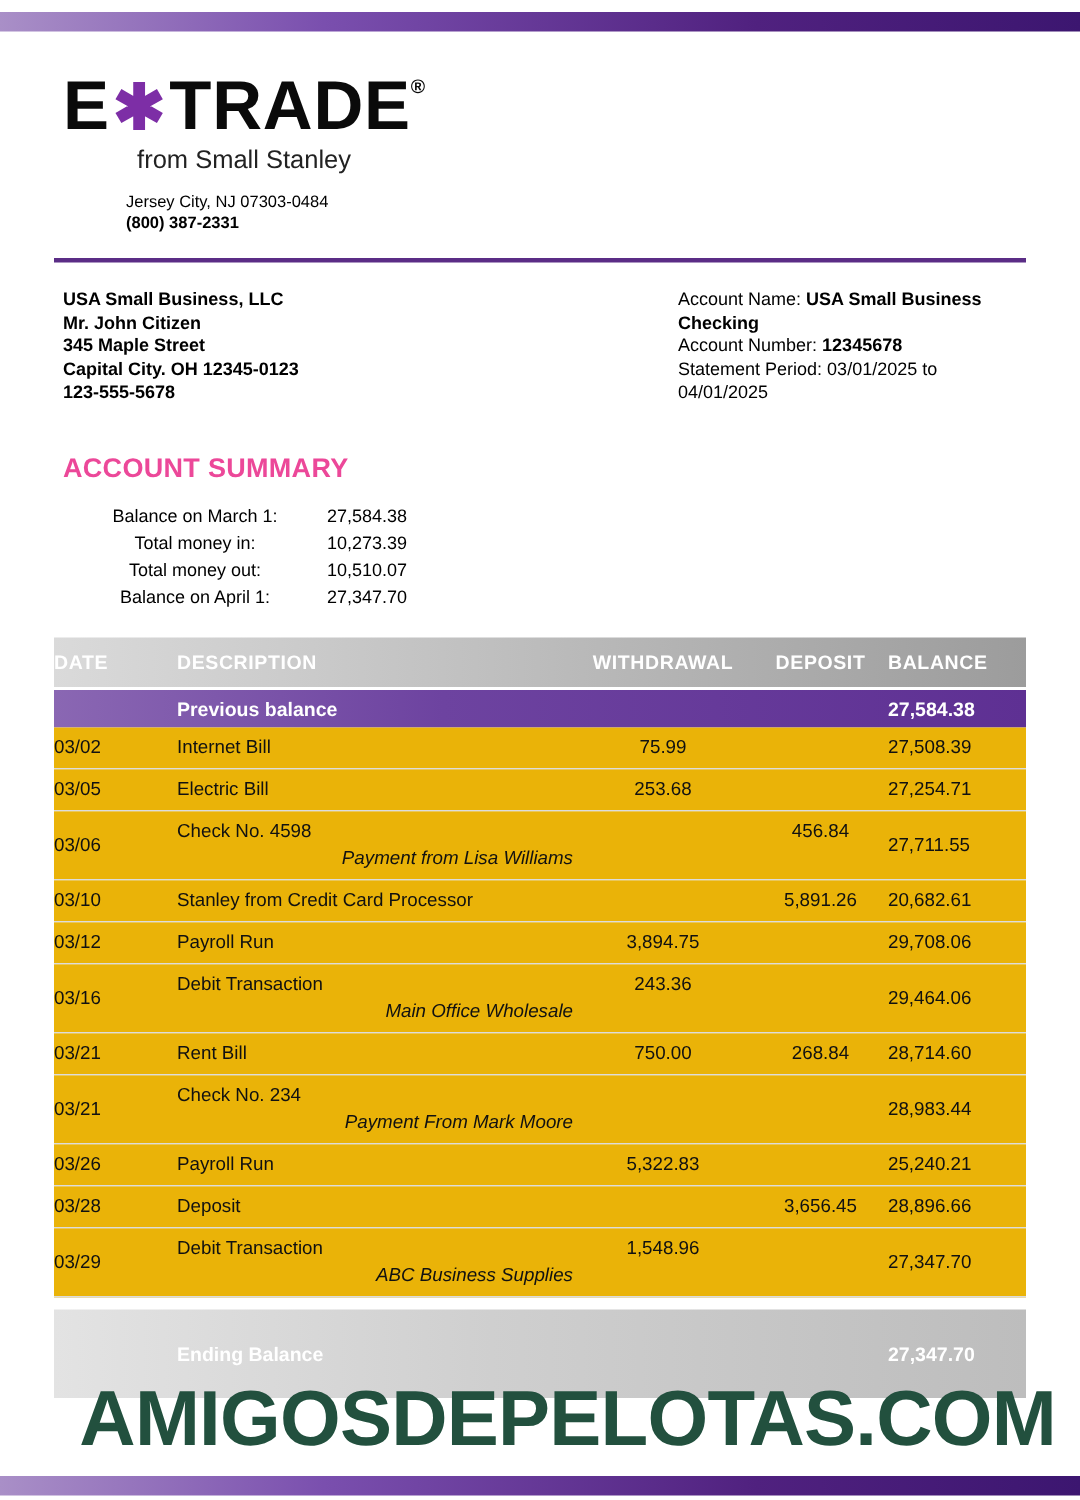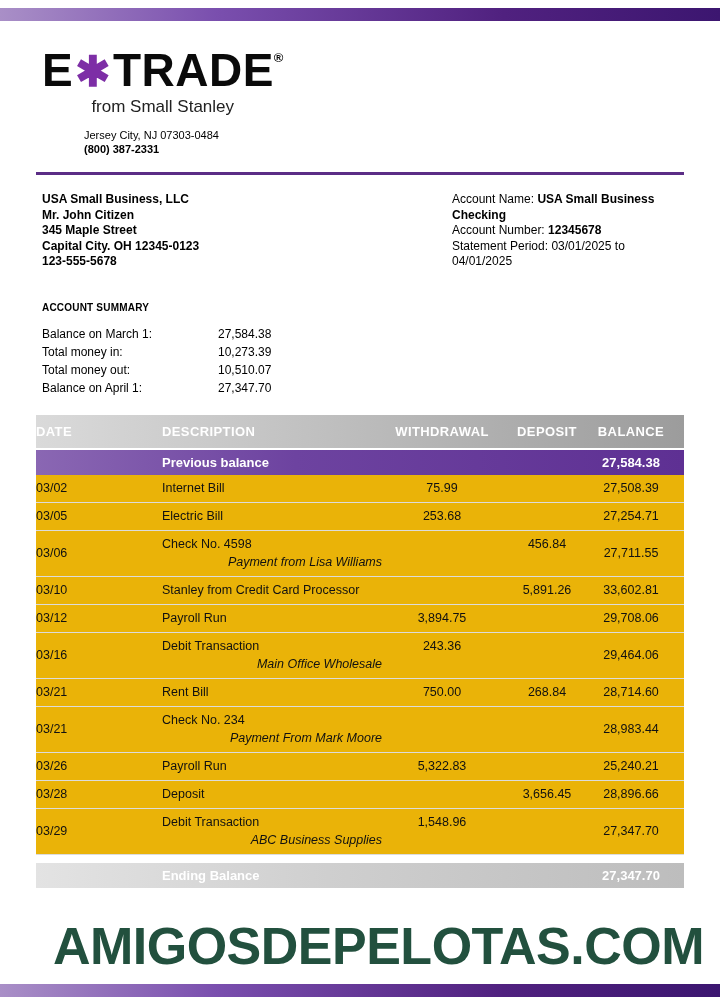--- a/index.html
+++ b/index.html
@@ -22,45 +22,45 @@
   .addr-block{margin:11px 0 0 42px;font-size:11px;line-height:14px;color:#000;}
   .phone{font-weight:700;}
 
   .rule{height:3px;background:#5b2d86;margin:16px 36px 0 36px;}
 
   .info{position:relative;margin-top:17px;height:86px;}
   .holder{position:absolute;left:42px;top:0;font-size:12px;font-weight:700;line-height:15.5px;color:#000;}
   .acct{position:absolute;left:452px;top:0;width:226px;font-size:12px;line-height:15.5px;color:#000;}
   .acct b{font-weight:700;}
 
-  .summary-title{margin:24px 12px 0 42px;font-size:10px;font-weight:700;letter-spacing:0.2px;color:#000000;}
+  .summary-title{margin:24px 12px 0 42px;font-size:18px;font-weight:700;letter-spacing:0.2px;color:#ec4899;}
   .summary-rows{margin:12px 0 0 42px;font-size:12px;line-height:18px;color:#000;}
   .srow{display:flex;}
-  .srow .slabel{width:176px;}
+  .srow .slabel{width:176px;text-align:center;}
 
   .table{margin:18px 36px 0 36px;font-size:12.5px;}
   .trow{display:grid;grid-template-columns:76px 270px 120px 90px 92px;align-items:start;}
   .cell-date{text-align:left;align-self:center;}
-  .cell-desc{padding-left:6px;margin-left:44px;}
+  .cell-desc{padding-left:6px;}
   .cell-with,.cell-dep{text-align:center;}
-  .cell-bal{text-align:center;padding-right:14px;align-self:center;}
+  .cell-bal{text-align:left;padding-right:14px;align-self:center;}
 
   .thead{background:linear-gradient(90deg,#dadada 0%,#bfbfbf 45%,#9c9c9c 100%);
          color:#fff;font-weight:700;font-size:13px;letter-spacing:0.4px;
          padding:9px 0;margin-bottom:2px;}
   .thead div{align-self:center;}
 
   .prevrow{background:linear-gradient(90deg,#8a67b3 0%,#6d43a0 40%,#5e3093 100%);
            color:#fff;font-weight:700;font-size:13px;padding:5px 0;}
 
   .txrow{border-bottom:1px solid #dcdcdc;padding:6px 0;line-height:15px;background:#eab308;}
   .txrow .note{font-style:italic;font-weight:400;margin-top:3px;text-align:right;}
 
   .endrow{background:linear-gradient(90deg,#e3e3e3 0%,#cfcfcf 45%,#bdbdbd 100%);
-          color:#fff;font-weight:700;font-size:13px;padding:5px 0;margin-top:8px;}
+          color:#fff;font-weight:700;font-size:13px;padding:22px 0;margin-top:8px;}
 
   .watermark{position:absolute;right:16px;bottom:24px;
              font-size:52px;font-weight:700;color:#22503e;letter-spacing:-0.5px;}
 </style>
 </head>
 <body>
 
 <div class="page">
 
   <div class="bar topbar"></div>
@@ -152,21 +152,21 @@
           <div class="cell-desc">Check No. 4598<div class="note">Payment from Lisa Williams</div></div>
           <div class="cell-with"></div>
           <div class="cell-dep">456.84</div>
           <div class="cell-bal">27,711.55</div>
         </div>
         <div class="trow txrow">
           <div class="cell-date">03/10</div>
           <div class="cell-desc">Stanley from Credit Card Processor</div>
           <div class="cell-with"></div>
           <div class="cell-dep">5,891.26</div>
-          <div class="cell-bal">33,602.81</div>
+          <div class="cell-bal">20,682.61</div>
         </div>
         <div class="trow txrow">
           <div class="cell-date">03/12</div>
           <div class="cell-desc">Payroll Run</div>
           <div class="cell-with">3,894.75</div>
           <div class="cell-dep"></div>
           <div class="cell-bal">29,708.06</div>
         </div>
         <div class="trow txrow">
           <div class="cell-date">03/16</div>

